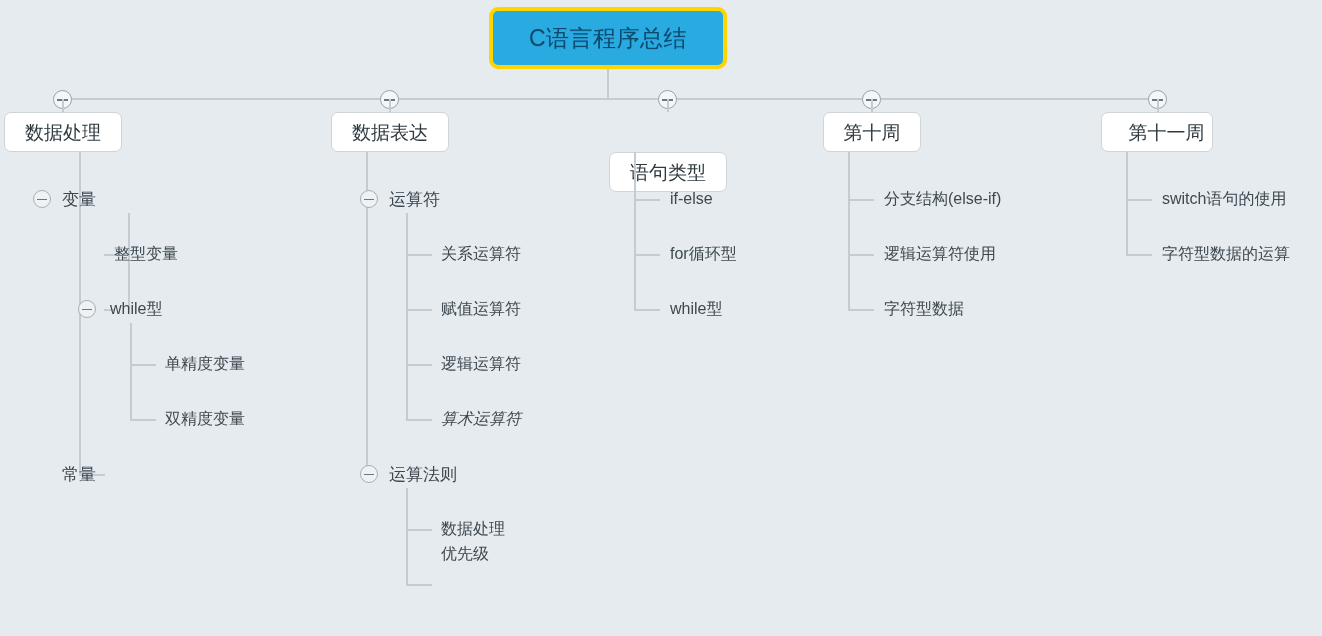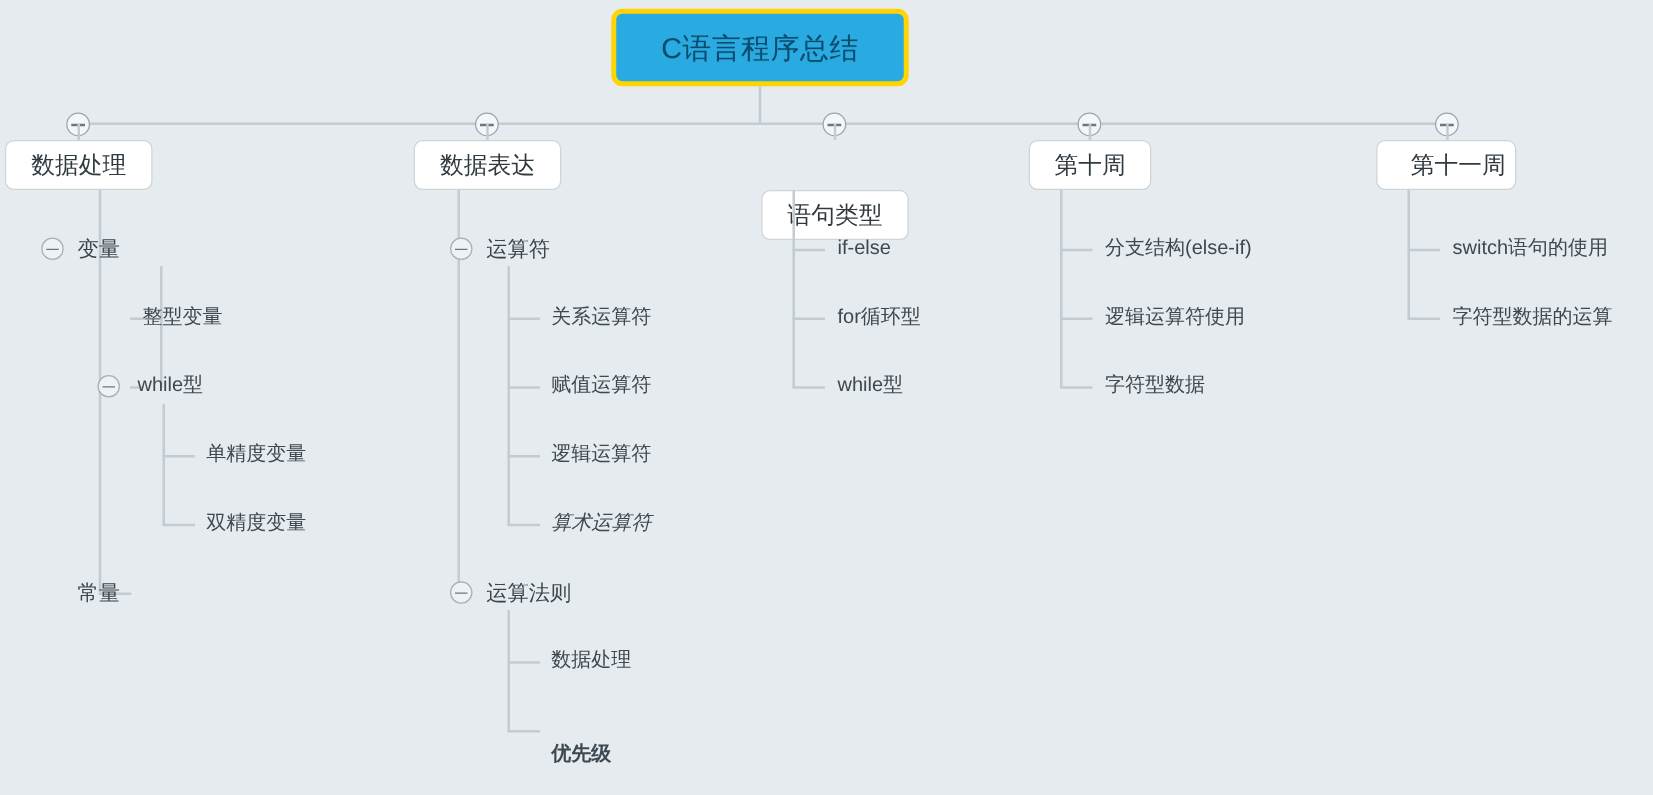--- a/index.html
+++ b/index.html
@@ -174,21 +174,21 @@
 
   <div class="toggle small" style="left:360px; top:465px;"></div>
   <div class="tnode lvl2" style="left:389px; top:466px;">运算法则</div>
 
   <div class="vline" style="left:406px; top:488px; height:97px;"></div>
 
   <div class="hline" style="left:406px; top:529px; width:26px;"></div>
   <div class="tnode lvl3" style="left:441px; top:521px;">数据处理</div>
 
   <div class="hline" style="left:406px; top:584px; width:26px;"></div>
-  <div class="tnode lvl3" style="left:441px; top:596px;font-weight:bold;">优先级</div>
+  <div class="tnode lvl3" style="left:441px; top:546px;">优先级</div>
 
   <div class="toggle" style="left:658px; top:90px;"></div>
   <div class="vline" style="left:667px; top:99px; height:13px;"></div>
   <div class="l1-node" style="left:609px; top:112px; width:118px; height:40px;margin-top:40px;">
     <span>语句类型</span>
   </div>
   <div class="vline" style="left:634px; top:152px; height:158px;"></div>
 
   <div class="hline" style="left:634px; top:199px; width:26px;"></div>
   <div class="tnode lvl3" style="left:670px; top:191px;">if-else</div>

